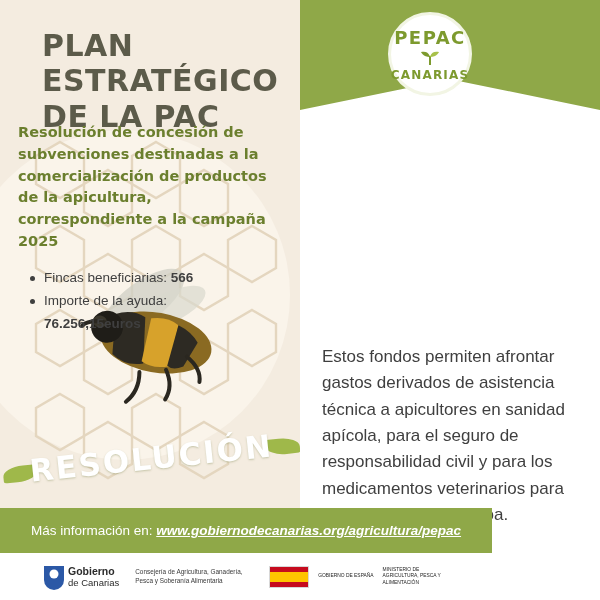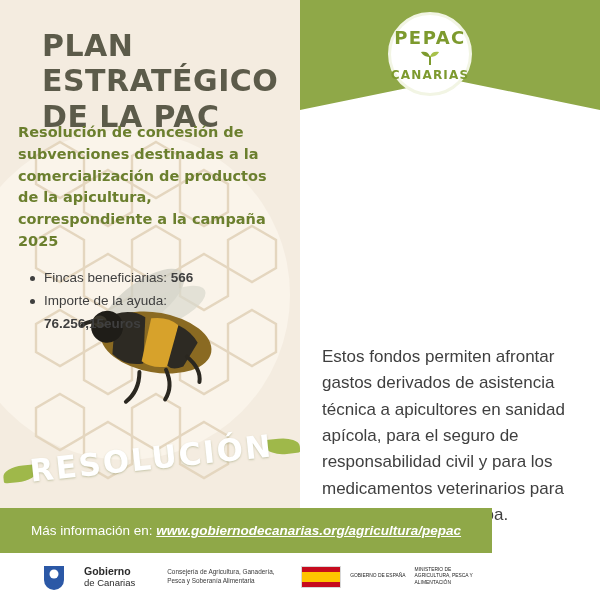--- a/index.html
+++ b/index.html
@@ -197,21 +197,21 @@
   
   .logo-strip {
     position: absolute;
     left: 0; top: 553px;
     width: 600px; height: 47px;
     background: #ffffff;
     display: flex;
     align-items: center;
   }
   .logo-cell { display: flex; align-items: center; }
-  .gobcan { margin-left: 42px; display: flex; align-items: center; gap: 18px; justify-content: center; }
+  .gobcan { margin-left: 42px; display: flex; align-items: center; gap: 2px; justify-content: center; }
   .gobcan-text {
     font-size: 9.5px; line-height: 1.15; color: #2b2b2b;
   }
   .gobcan-text b { font-size: 10.5px; }
   .conse-text {
     margin-left: 14px;
     font-size: 6.4px; line-height: 1.35; color: #3a3a3a;
     max-width: 108px;
   }
   .esp-logos {

